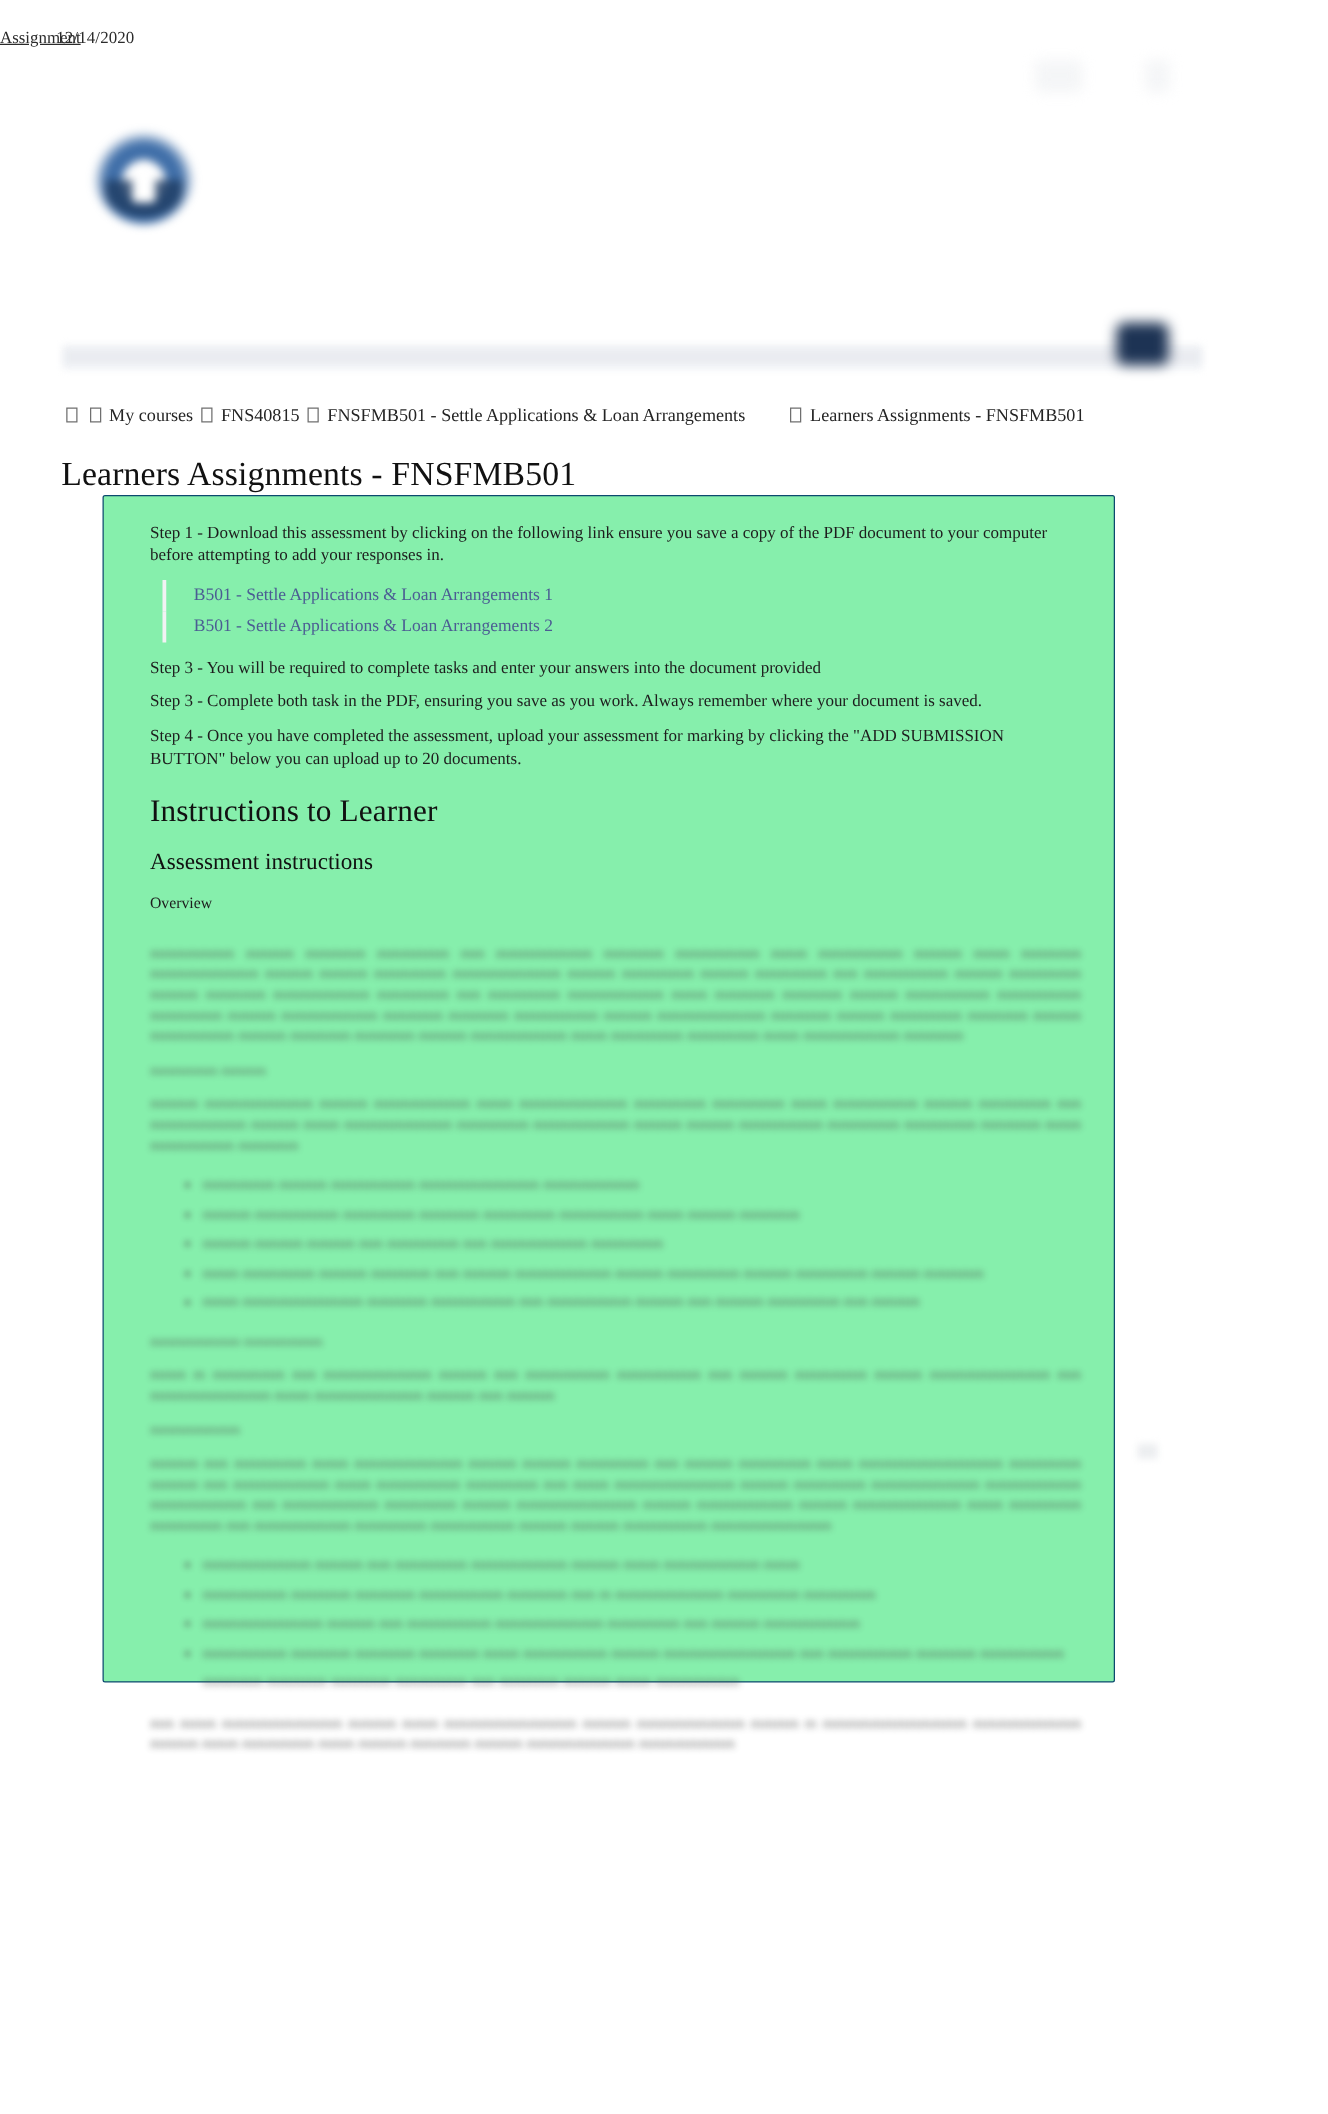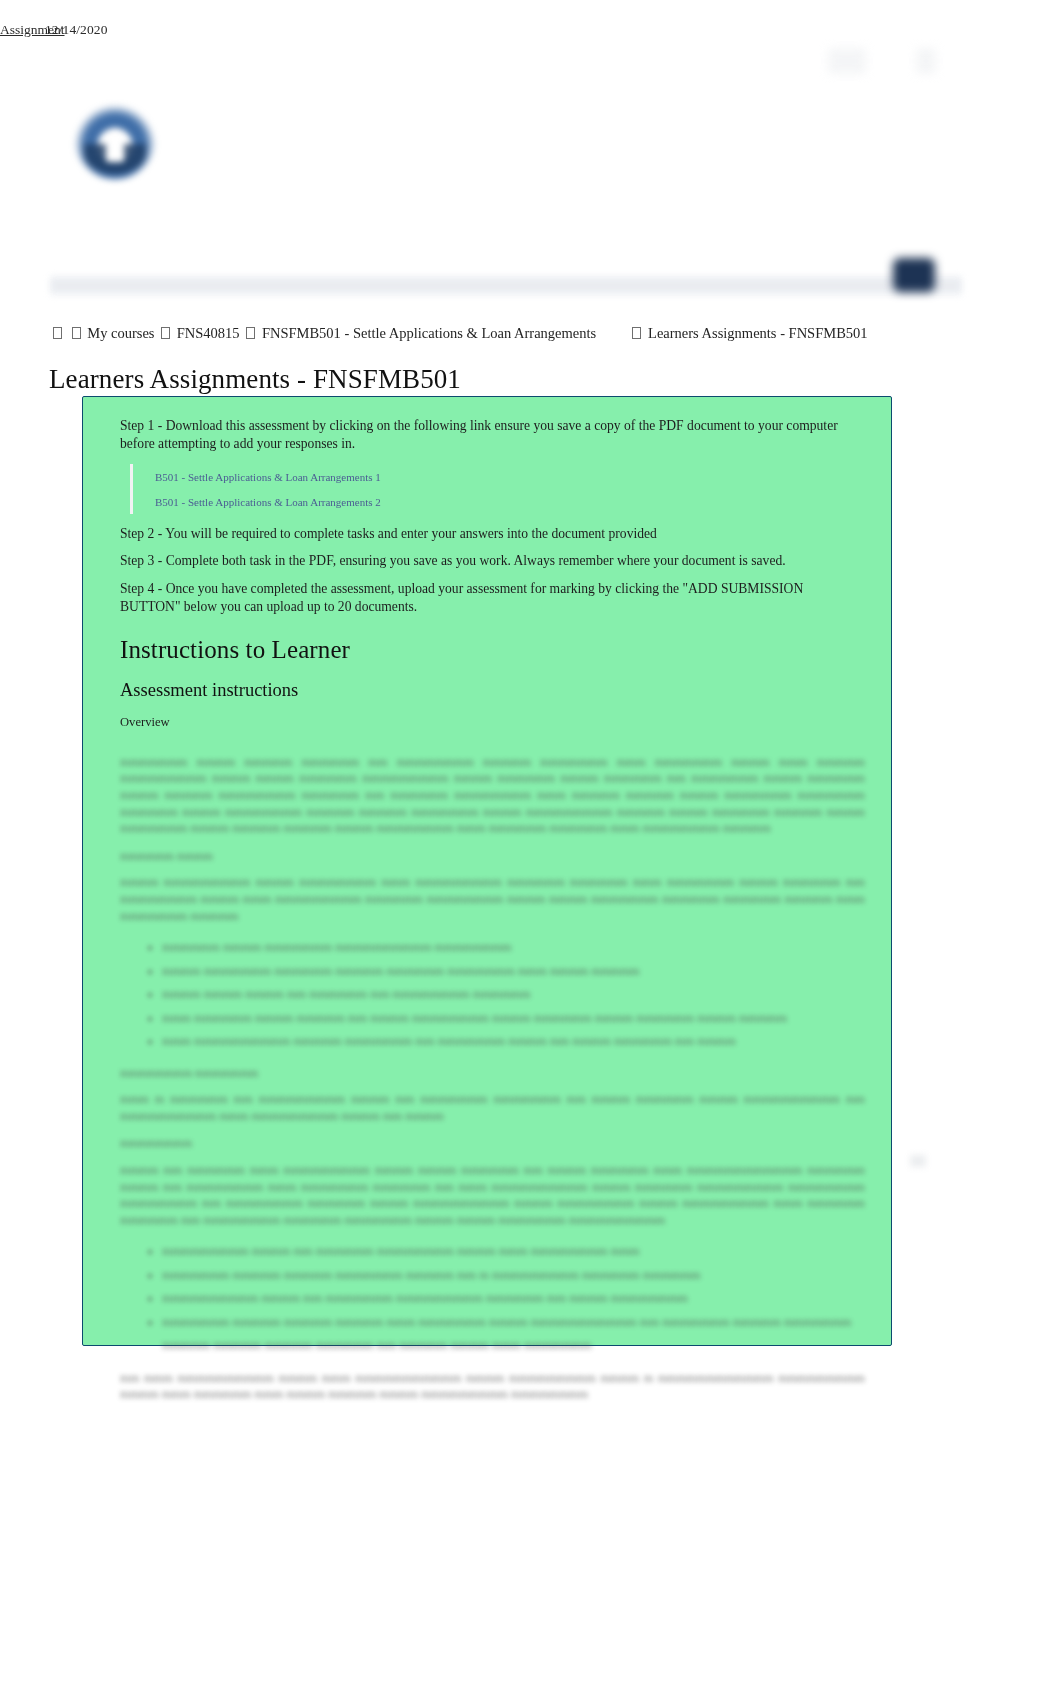--- a/index.html
+++ b/index.html
@@ -157,21 +157,21 @@
     margin: 3px 0 11px 0;
     padding: 0;
     list-style: none;
   }
   .link-list li {
     padding: 3.5px 0 3.5px 22px;
     border-left: 3px solid #f2f2f4;
     margin-left: 10px;
   }
   .link-list a {
-    font-size: 11px;
+    font-size: 14px;
     color: #4b5d93;
     text-decoration: none;
     margin-top: 20px;
   }
 
   h2.sec-title {
     font-size: 25px;
     font-weight: normal;
     margin: 20px 0 6px 0;
     color: #111;
@@ -265,21 +265,21 @@
 
     <ul class="link-list">
       <li>
         <a href="#">B501 - Settle Applications &amp; Loan Arrangements 1</a>
       </li>
       <li>
         <a href="#">B501 - Settle Applications &amp; Loan Arrangements 2</a>
       </li>
     </ul>
 
-    <p class="step-para tight">Step 2 - You will be required to complete tasks and enter your answers into the document provided</p>
+    <p class="step-para tight">Step 3 - You will be required to complete tasks and enter your answers into the document provided</p>
     <p class="step-para tight">Step 3 - Complete both task in the PDF, ensuring you save as you work. Always remember where your document is saved.</p>
     <p class="step-para">Step 4 - Once you have completed the assessment, upload your assessment for marking by clicking the "ADD SUBMISSION BUTTON" below you can upload up to 20 documents.</p>
 
     <h2 class="sec-title">Instructions to Learner</h2>
     <h3 class="sub-title">Assessment instructions</h3>
     <p class="overview-label">Overview</p>
 
     <div class="redacted">
       <p>mmmmmmm mmmm mmmmm mmmmmm mm mmmmmmmm mmmmm mmmmmmm mmm mmmmmmm mmmm mmm mmmmm mmmmmmmmm mmmm mmmm mmmmmm mmmmmmmmm mmmm mmmmmm mmmm mmmmmm mm mmmmmmm mmmm mmmmmm mmmm mmmmm mmmmmmmm mmmmmm mm mmmmmm mmmmmmmm mmm mmmmm mmmmm mmmm mmmmmmm mmmmmmm mmmmmm mmmm mmmmmmmm mmmmm mmmmm mmmmmmm mmmm mmmmmmmmm mmmmm mmmm mmmmmm mmmmm mmmm mmmmmmm mmmm mmmmm mmmmm mmmm mmmmmmmm mmm mmmmmm mmmmmm mmm mmmmmmmm mmmmm</p>
       <p class="label">mmmmmm mmmm</p>

